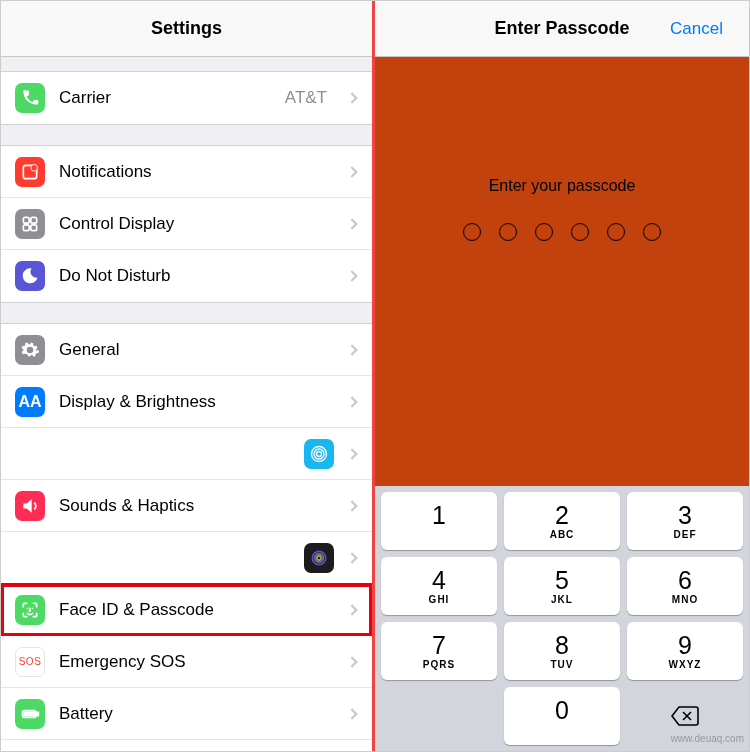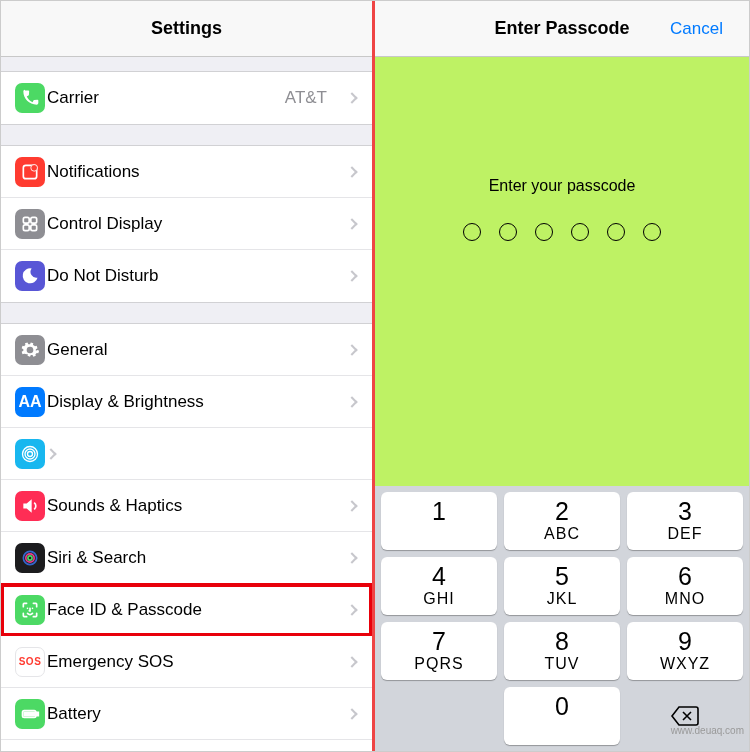--- a/index.html
+++ b/index.html
@@ -34,60 +34,61 @@
   
   .group-gap { height: 20px; background:#efeff4; }
   .list { background:#fff; border-top:1px solid #d1d1d4; border-bottom:1px solid #d1d1d4;}
   .row {
     display:flex; align-items:center;
     padding: 0 14px;
     height: 52px;
     border-bottom: 1px solid #e5e5e8;
     background:#fff;
     position:relative;
+    justify-content:flex-end;
   }
   .row:last-child { border-bottom:none;}
   .highlighted { outline: 4px solid #e8000a; outline-offset:-3px;}
   .icon {
     width: 30px; height:30px; border-radius:7px;
-    margin-right:2px; flex-shrink:0;
+    margin-right:14px; flex-shrink:0;
     display:flex; align-items:center; justify-content:center;
     color:#fff; font-size:16px; font-weight:600;
   }
   .row-label { font-size:17px; color:#000; flex:1;}
   .row-value { font-size:17px; color:#8e8e93; margin-right:21px;}
   .chevron { width:8px; height:8px; border-right:2px solid #c7c7cc; border-top:2px solid #c7c7cc; transform:rotate(45deg); margin-right:2px;}
   .scroll { flex:1; overflow:hidden;}
   
   .passcode-body {
     flex:1; display:flex; flex-direction:column; align-items:center;
-    background:#bef264;
+    background:#c2410c;
   }
   .prompt { margin-top:120px; font-size:16px; color:#000; }
   .dots { margin-top:28px; display:flex; gap:18px;}
   .dot { width:18px; height:18px; border:1.5px solid #000; border-radius:50%;}
   
   .keypad-wrap { margin-top:auto; width:100%; background:#d2d5db; padding:6px;}
   .keypad {
     width:100%;
     display:grid; grid-template-columns:repeat(3,1fr);
     gap:7px;
   }
   .key {
     background:#fff; border-radius:6px;
     height:58px;
     display:flex; flex-direction:column; align-items:center; justify-content:center;
     box-shadow: 0 1px 1px rgba(0,0,0,.3);
   }
   .key.blank { background:transparent; box-shadow:none;}
   .key-num { font-size:25px; font-weight:400; color:#000; line-height:1;}
-  .key-letters { font-size:16px; font-weight:400; color:#000; letter-spacing:1px; margin-top:1px;}
+  .key-letters { font-size:10px; font-weight:700; color:#000; letter-spacing:1px; margin-top:1px;}
   .backspace-icon svg { display:block;}
   
-  .watermark { position:absolute; bottom:16px; right:6px; font-size:10px; color:#999;}
+  .watermark { position:absolute; bottom:8px; right:6px; font-size:10px; color:#999;}
   
   .ic-svg { width:20px; height:20px; }
 </style>
 </head>
 <body>
 
 <div class="pane left">
   <div class="navbar">
     <div class="title">Settings</div>
   </div>
@@ -178,39 +179,38 @@
           <div class="chevron"></div>
         </div>
         <div class="row">
           <div class="icon" style="background: rgb(28, 28, 30);">
             <svg class="ic-svg" viewBox="0 0 24 24" fill="none" stroke-width="2">
               <circle cx="12" cy="12" r="8" stroke="#36c"></circle>
               <circle cx="12" cy="12" r="5" stroke="#e83e8c"></circle>
               <circle cx="12" cy="12" r="2.5" stroke="#4cd964"></circle>
             </svg>
           </div>
-          <div class="row-label">Siri &amp; Search</div>
           <div class="chevron"></div>
         </div>
         <div class="row highlighted">
           <div class="icon" style="background: rgb(76, 217, 100);">
             <svg class="ic-svg" viewBox="0 0 24 24" fill="none" stroke="#fff" stroke-width="2" stroke-linecap="round">
               <path d="M4 8V5a1 1 0 0 1 1-1h3M20 8V5a1 1 0 0 0-1-1h-3M4 16v3a1 1 0 0 0 1 1h3M20 16v3a1 1 0 0 1-1 1h-3"></path>
               <circle cx="9" cy="10" r="1" fill="#fff" stroke="none"></circle>
               <circle cx="15" cy="10" r="1" fill="#fff" stroke="none"></circle>
               <path d="M12 10v3h-1"></path>
               <path d="M9 16c1 1 2 1.5 3 1.5s2-.5 3-1.5"></path>
             </svg>
           </div>
           <div class="row-label">Face ID &amp; Passcode</div>
           <div class="chevron"></div>
         </div>
         <div class="row">
           <div class="icon" style="background: rgb(255, 255, 255); border: 1px solid rgb(229, 229, 232);">
-            <span style="color:#ff3b30;font-size:10px;font-weight:700;letter-spacing:.5px;">SOS</span>
+            <span style="color:#ff3b30;font-size:10px;font-weight:400;letter-spacing:.5px;">SOS</span>
           </div>
           <div class="row-label">Emergency SOS</div>
           <div class="chevron"></div>
         </div>
         <div class="row">
           <div class="icon" style="background: rgb(76, 217, 100);">
             <svg class="ic-svg" viewBox="0 0 24 24" fill="none" stroke="#fff" stroke-width="2">
               <rect x="3" y="8" width="16" height="8" rx="2"></rect>
               <rect x="20" y="10" width="2" height="4" fill="#fff"></rect>
               <rect x="5" y="10" width="12" height="4" fill="#fff"></rect>

